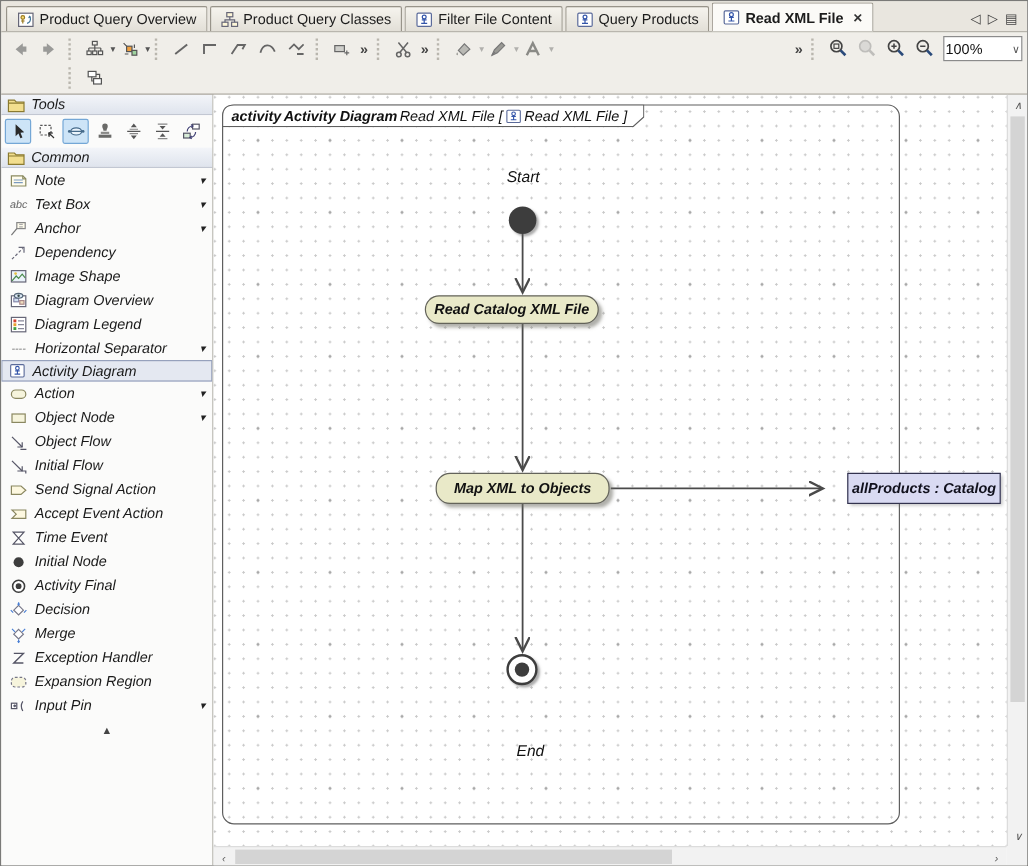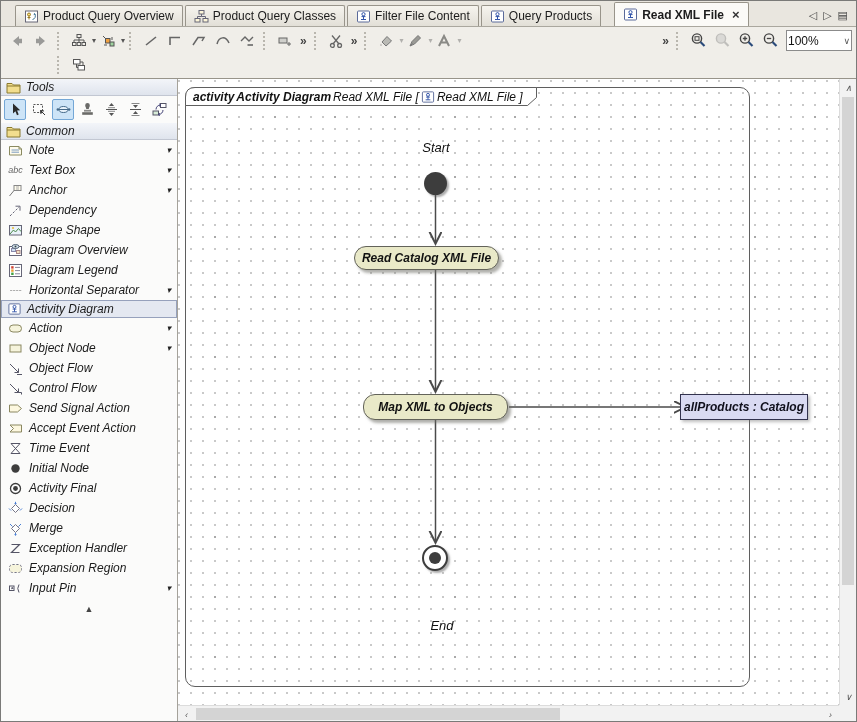--- a/index.html
+++ b/index.html
@@ -3,26 +3,26 @@
 <meta charset="utf-8">
 <style>
   * { margin:0; padding:0; box-sizing:border-box; }
   html,body { background:#d6d3cc; }
   body { font-family:"Liberation Sans",sans-serif; }
   #window{ width:857px; height:722px; border:1px solid #7a7a78; background:#eceae3;
            position:relative; overflow:hidden; }
 
   
   .tabstrip{ height:26px; background:#e9e6df; border-bottom:1px solid #aaa79e;
-             display:flex; align-items:flex-end; padding:2px 4px 0 14px; }
+             display:flex; align-items:flex-end; padding:2px 4px 0 4px; }
   .tab{ height:21px; display:flex; align-items:center; gap:4px; padding:0 8px;
         border:1px solid #98948a; border-bottom:none; border-radius:2px 2px 0 0;
         background:linear-gradient(#f6f4ee,#e2dfd7); font-size:12px; color:#1c1c1c;
         margin-right:2px; white-space:nowrap; cursor:default; }
-  .tab.active{ background:#fbfaf7; font-weight:bold; height:24px; position:relative;margin-left:11px; }
+  .tab.active{ background:#fbfaf7; font-weight:bold; height:24px; position:relative; }
   .tab .close{ font-size:13px; font-weight:bold; color:#333; margin-left:4px; line-height:10px; }
   .tabnav{ margin-left:auto; display:flex; align-items:center; gap:6px; padding:0 4px 4px 0; }
   .tabnav span{ font-size:11px; color:#444; cursor:default; }
 
   
   .toolbar{ background:#f0eee9; border-bottom:1px solid #98948a; padding:1px 4px 2px 4px; }
   .tb-row{ display:flex; align-items:center; height:25px; }
   .tb-btn{ width:24px; height:22px; display:flex; align-items:center; justify-content:center;
            border:1px solid transparent; border-radius:2px; }
   .tb-btn svg{ display:block; }
@@ -485,21 +485,21 @@
         <span class="lbl">Object Flow</span>
       </div>
       <div class="pal-item">
         <span class="icn">
             <svg width="15" height="15" viewBox="0 0 15 15">
               <path d="M2,3 L10.5,11.5" stroke="#556" fill="none"></path>
               <path d="M10.5,7.5 V11.5 H6.5" stroke="#556" fill="none"></path>
               <path d="M10.5,11.5 h3 v2" stroke="#556" fill="none"></path>
             </svg>
           </span>
-        <span class="lbl">Control Flow</span>
+        <span class="lbl">Initial Flow</span>
       </div>
       <div class="pal-item">
         <span class="icn">
             <svg width="15" height="15" viewBox="0 0 15 15">
               <path d="M1.5,4 H9.5 L13.5,7.5 L9.5,11 H1.5 Z" fill="#fdf8e0" stroke="#8a8760"></path>
             </svg>
           </span>
         <span class="lbl">Send Signal Action</span>
       </div>
       <div class="pal-item">
@@ -617,21 +617,21 @@
           <line x1="257.5" y1="116" x2="257.5" y2="164" stroke="#4a4a4a" stroke-width="1.5" marker-end="url(#arrow)"></line>
           <line x1="257.5" y1="191" x2="257.5" y2="312" stroke="#4a4a4a" stroke-width="1.5" marker-end="url(#arrow)"></line>
           <line x1="331" y1="328" x2="507" y2="328" stroke="#4a4a4a" stroke-width="1.5" marker-end="url(#arrow)"></line>
           <line x1="257.5" y1="341" x2="257.5" y2="463" stroke="#4a4a4a" stroke-width="1.5" marker-end="url(#arrow)"></line>
         </svg>
 
         <div class="node nlabel" style="left:226px; top:61px;">Start</div>
         <div class="node initial" style="left:246px; top:93px;"></div>
         <div class="node action" style="left:176px; top:167px;">Read Catalog XML File</div>
         <div class="node action" style="left:185px; top:315px; height:26px;">Map XML to Objects</div>
-        <div class="node objnode" style="left:502px; top:315px;">allProducts : Catalog</div>
+        <div class="node objnode" style="left:528px; top:315px;">allProducts : Catalog</div>
         <div class="node final" style="left:244px; top:466px;">
             <div class="dot"></div>
           </div>
         <div class="node nlabel" style="left:232px; top:494px;margin-top:45px;">End</div>
       </div>
 
       <div class="vscroll">
         <div class="sb-arrow" style="top:0;">∧</div>
         <div class="vthumb"></div>
         <div class="sb-arrow" style="bottom:0;">∨</div>

